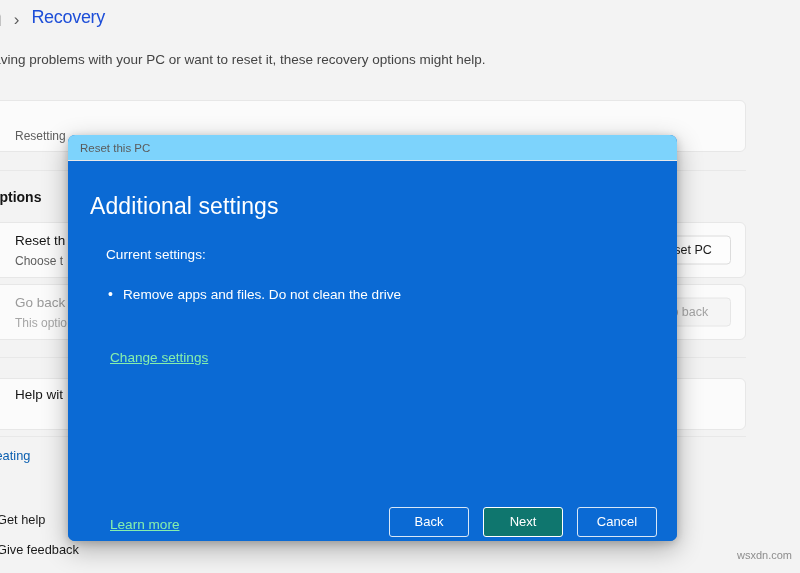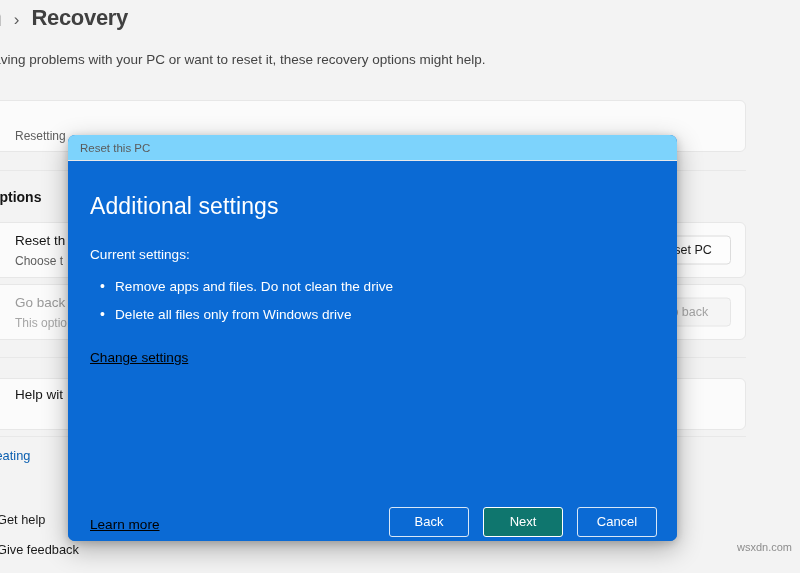--- a/index.html
+++ b/index.html
@@ -43,23 +43,23 @@
     color: #1b1b1b;
     font-weight: 400;
     letter-spacing: -0.2px;
   }
   .crumb-sep {
     font-size: 17px;
     color: #5c5c5c;
     padding-top: 4px;
   }
   .crumb-current {
-    font-size: 22px;
-    color: #404040;
-    font-weight: 700;
+    font-size: 18px;
+    color: #1d4ed8;
+    font-weight: 400;
     letter-spacing: -0.3px;
   }
 
   .page-desc {
     position: absolute;
     left: -30px;
     top: 52px;
     font-size: 13.5px;
     color: #444;
     white-space: nowrap;
@@ -202,31 +202,31 @@
     left: 22px;
     top: 32px;
     font-size: 23px;
     color: #ffffff;
     font-weight: 400;
     letter-spacing: 0.1px;
   }
 
   .dlg-subhead {
     position: absolute;
-    left: 22px;
+    left: 38px;
     top: 86px;
     font-size: 13.6px;
     color: #ffffff;
   }
 
   .bullets {
     position: absolute;
     left: 22px;
     top: 110px;
-    margin: 8px;
+    margin: 16px;
     padding: 0;
     list-style: none;
   }
   .bullets li {
     position: relative;
     padding-left: 17px;
     margin-bottom: 13px;
     font-size: 13.6px;
     color: #ffffff;
     white-space: nowrap;
@@ -236,23 +236,24 @@
     position: absolute;
     left: 2px;
     top: -1px;
     font-size: 14px;
     color: #ffffff;
   }
 
   .dlg-link {
     position: absolute;
     font-size: 13.6px;
-    color: #000000;
+    color: #86efac;
     text-decoration: underline;
     cursor: pointer;
+    margin-left: 20px;
   }
   .dlg-link.change { left: 22px; top: 189px; }
   .dlg-link.learn  { left: 22px; top: 356px; }
 
   .dlg-buttons {
     position: absolute;
     right: 20px;
     top: 346px;
     display: flex;
     gap: 14px;
@@ -273,21 +274,21 @@
   .dlg-btn.primary {
     background: #0f766e;
     border-color: #ffffff;
     border-width: 1.5px;
   }
 
   
   .watermark {
     position: absolute;
     right: 8px;
-    bottom: 20px;
+    bottom: 12px;
     font-size: 11px;
     color: #8d8d8d;
   }
 </style>
 </head>
 <body>
 
 <div id="root">
 
   <div class="settings-page">
@@ -343,21 +344,20 @@
       <span class="dialog-title-text">Reset this PC</span>
     </div>
 
     <div class="dialog-body">
 
       <div class="dlg-heading">Additional settings</div>
       <div class="dlg-subhead">Current settings:</div>
 
       <ul class="bullets">
         <li>Remove apps and files. Do not clean the drive</li>
-        <li>Delete all files only from Windows drive</li>
       </ul>
 
       <div class="dlg-link change">Change settings</div>
       <div class="dlg-link learn">Learn more</div>
 
       <div class="dlg-buttons">
         <div class="dlg-btn">Back</div>
         <div class="dlg-btn primary">Next</div>
         <div class="dlg-btn">Cancel</div>
       </div>

